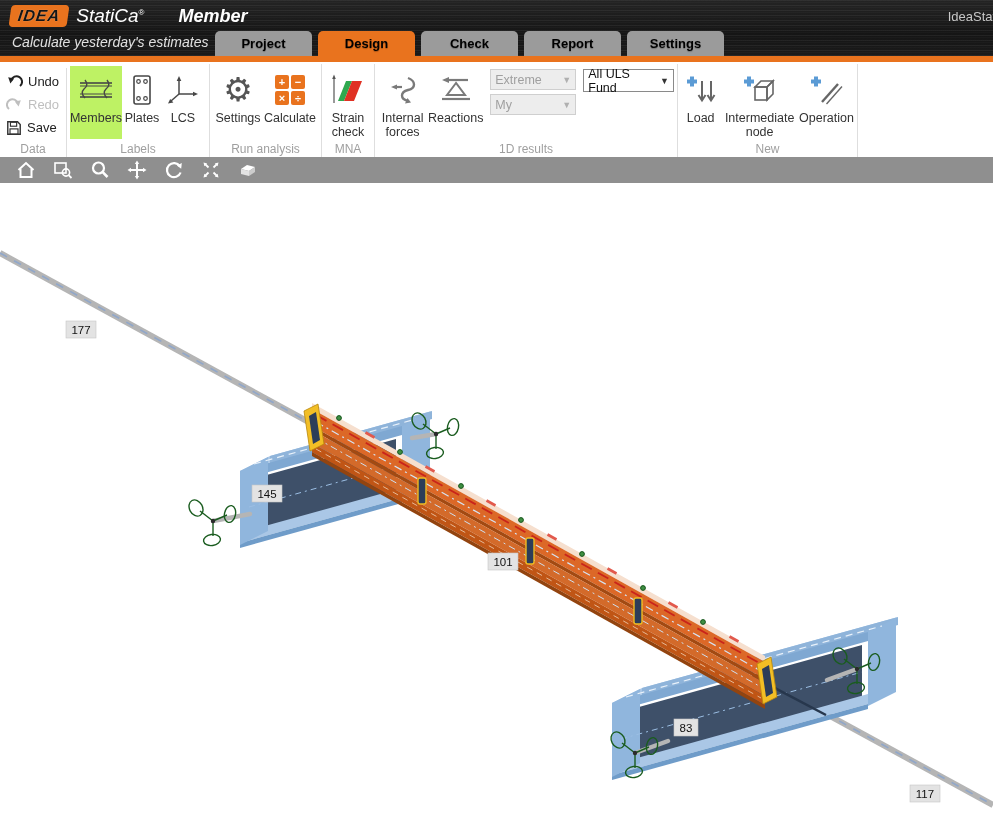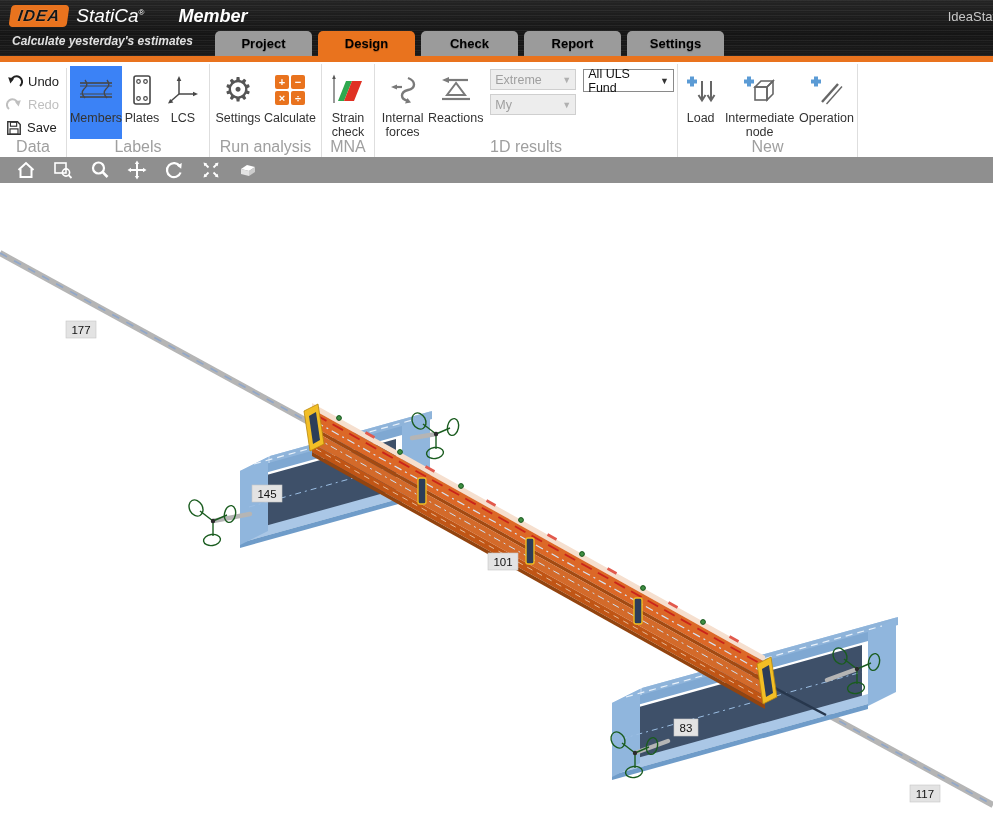--- a/index.html
+++ b/index.html
@@ -18,51 +18,51 @@
   .logo-row{position:absolute;left:10px;top:5px;display:flex;align-items:center;gap:8px;}
   .logo-idea{
     display:inline-block;background:#e9731e;color:#151515;border-radius:4px;
     font-weight:bold;font-style:italic;font-size:16px;letter-spacing:1px;
     padding:2px 8px;transform:skewX(-8deg);
     text-shadow:0 0 1px rgba(255,255,255,.6);
   }
   .logo-statica{color:#fff;font-weight:normal;font-style:italic;font-size:19px;}
   .logo-reg{color:#fff;font-size:8px;vertical-align:super;font-style:normal;}
   .logo-product{color:#fff;font-weight:bold;font-style:italic;font-size:18px;margin-left:26px;}
-  .tagline{position:absolute;left:12px;top:34px;color:#e0e0e0;font-style:italic;font-weight:bold;font-size:12px;}
+  .tagline{position:absolute;left:12px;top:34px;color:#e0e0e0;font-style:italic;font-weight:normal;font-size:14px;}
   .window-title{position:absolute;right:-6px;top:9px;color:#c8c8c8;font-size:13px;}
   .tab-row{position:absolute;left:215px;bottom:6px;display:flex;gap:6px;}
   .tab{
     width:97px;height:25px;line-height:26px;text-align:center;
     background:#9b9b9b;color:#000000;font-weight:bold;font-size:13px;
     border-radius:5px 5px 0 0;text-shadow:0 1px 1px rgba(0,0,0,.25);cursor:default;
   }
   .tab.active{background:#e9731e;}
   .accent-strip{position:absolute;left:0;bottom:0;width:993px;height:6px;background:#e9731e;}
   
   .ribbon{display:flex;width:993px;height:95px;background:#fff;box-sizing:border-box;align-items:flex-end;}
   .rgroup{position:relative;border-right:1px solid #dedede;box-sizing:border-box;padding:2px 3px 18px 3px;}
-  .rgroup-label{position:absolute;bottom:1px;left:0;right:0;text-align:center;font-size:16px;color:#9f9f9f;white-space:nowrap;}
+  .rgroup-label{position:absolute;bottom:1px;left:0;right:0;text-align:center;font-size:12px;color:#9f9f9f;white-space:nowrap;}
   .g-data{width:67px;}
   .g-labels{width:143px;}
   .g-run{width:112px;}
   .g-mna{width:53px;}
   .g-oned{width:303px;}
   .g-new{width:180px;margin-top:12px;}
   .g-fill{flex:1;border-right:none;}
   .smallbtn{display:flex;align-items:center;gap:5px;height:23px;font-size:13px;color:#222;padding-left:3px;cursor:default;}
   .smallbtn.disabled{color:#bfbfbf;}
   .row{display:flex;align-items:flex-start;}
   .bigbtn{
     display:flex;flex-direction:column;align-items:center;
     font-size:12.5px;line-height:14px;color:#333;text-align:center;
     padding-top:3px;min-height:70px;cursor:default;
   }
   .bigbtn .icon-area{height:42px;display:flex;align-items:center;justify-content:center;}
-  .bigbtn.sel{background:#3b82f6;}
+  .bigbtn.sel{background:#bef264;}
   .gear-glyph{font-size:33px;color:#555;line-height:36px;}
   .calc-grid{display:grid;grid-template-columns:14px 14px;grid-template-rows:14px 14px;gap:2px;}
   .calc-cell{background:#e9731e;color:#fff;font-weight:bold;font-size:11px;line-height:14px;text-align:center;border-radius:2px;}
   .dd-col{display:flex;flex-direction:column;gap:4px;margin:3px 2px 0 6px;}
   .dd{
     width:86px;height:21px;box-sizing:border-box;border:1px solid #cfcfcf;background:#ededed;
     color:#9f9f9f;font-size:12.5px;display:flex;align-items:center;padding:0 4px;cursor:default;
   }
   .dd .chev{margin-left:auto;font-size:9px;color:#b0b0b0;}
   .combo{

